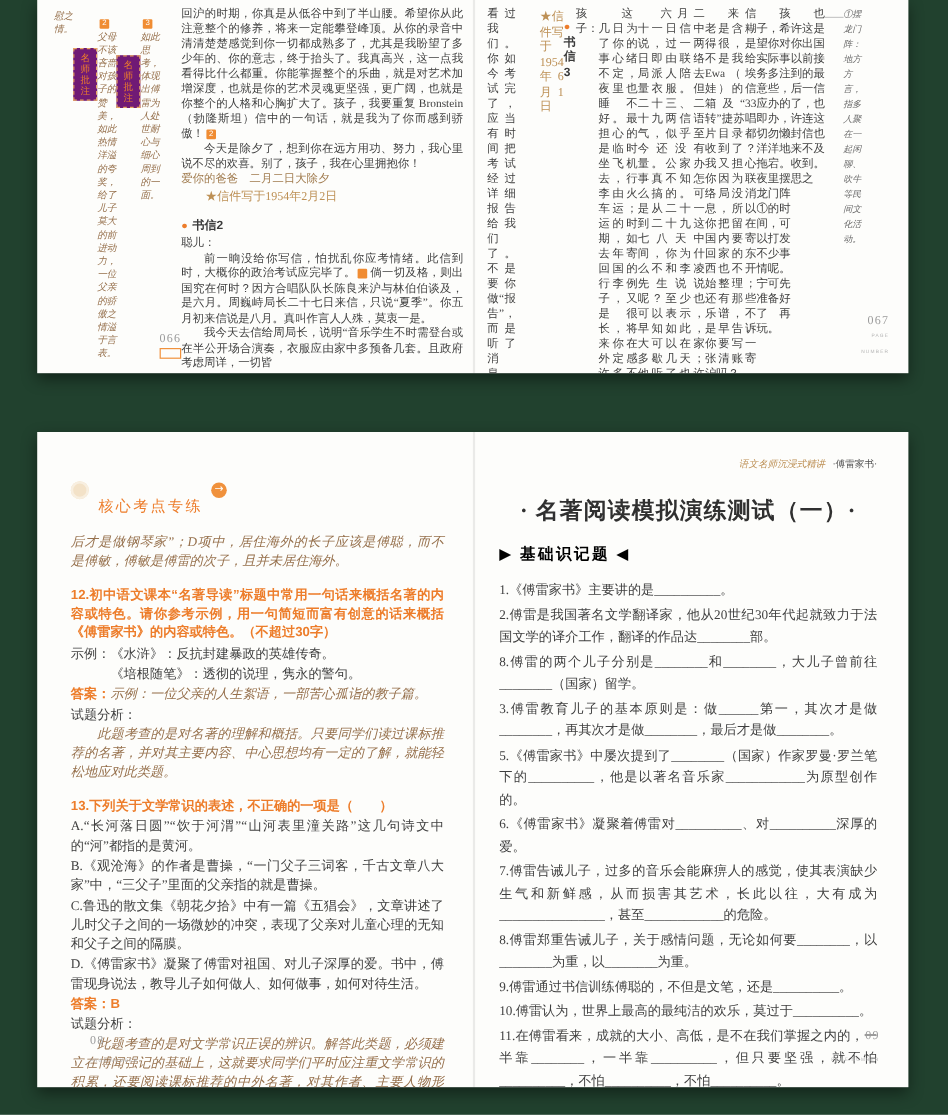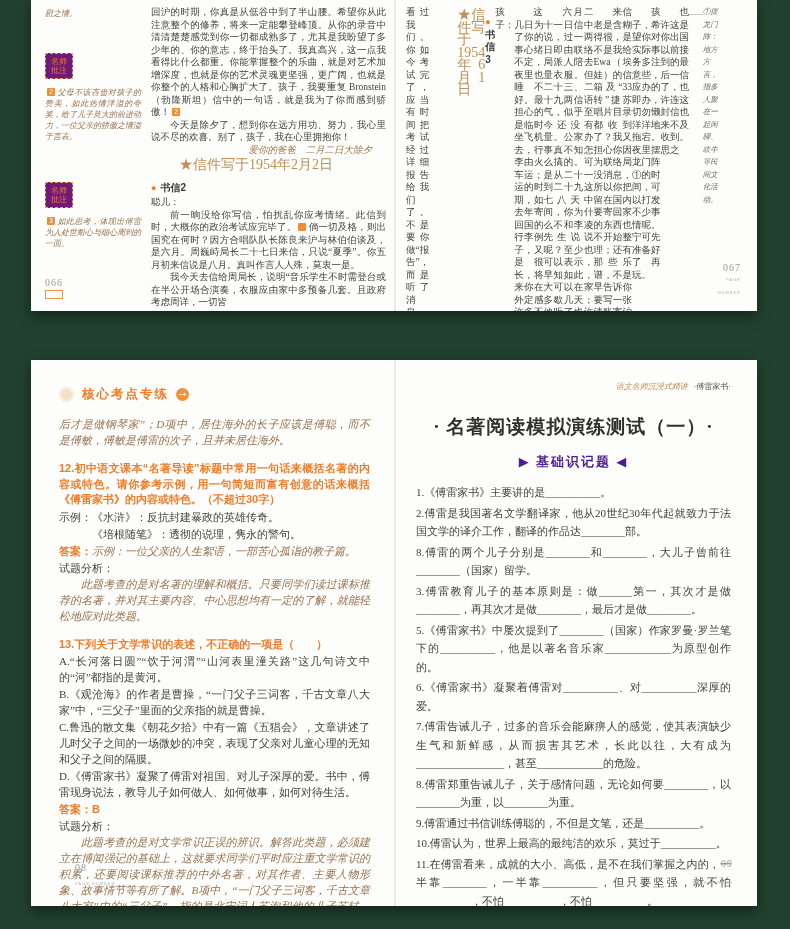--- a/index.html
+++ b/index.html
@@ -14,21 +14,21 @@
     display:flex;
   }
   .spread-top{top:0;height:311px;}
   .spread-bottom{top:360px;height:546px;}
   .page{width:50%;box-sizing:border-box;position:relative;overflow:hidden;}
   .fold{position:absolute;left:50%;top:0;bottom:0;width:2px;
     background:linear-gradient(90deg,rgba(0,0,0,.04),rgba(0,0,0,.10),rgba(0,0,0,.04));}
 
   
   .tp-left{display:flex;padding:6px 8px 8px 14px;}
-  .margin-col{width:96px;flex:none;display:flex;flex-direction:column;
+  .margin-col{width:96px;flex:none;display:flex;flex-direction:row;
     font-size:8px;line-height:11px;color:#96704c;}
   .leftover{margin-top:2px;font-style:italic;}
   .note-badge{
     margin-top:34px;align-self:flex-start;
     border:1px dashed #eaa763;color:#ed7d2b;background:#701a75;
     font-family:"Liberation Sans",sans-serif;font-size:8px;line-height:9px;
     padding:3px 5px;display:inline-flex;flex-direction:column;align-items:center;
   }
   .note-badge.second{margin-top:40px;}
   .margin-note{margin:8px 0 0 0;font-style:italic;text-align:justify;}
@@ -39,60 +39,60 @@
     vertical-align:1px;margin:0 2px;font-style:normal;
   }
   .pagenum-block{margin-top:auto;padding-bottom:4px;}
   .pagenum{font-size:10px;color:#9b9b9b;letter-spacing:1px;}
   .page-caption{font-size:4px;color:#b5b5b5;letter-spacing:1px;font-family:"Liberation Sans",sans-serif;}
   .pagemark-box{width:16px;height:7px;border:1px solid #f0913c;margin-top:2px;}
 
   .main-col{flex:1;padding-left:10px;font-size:9.5px;line-height:12.5px;color:#404040;text-align:justify;}
   .main-col p{margin:0;}
   .indent{text-indent:2em;}
-  .signature{text-align:right;padding-right:14px;color:#a07b4e;font-style:italic;margin-top:1px;}
-  .letter-date{color:#bd9055;font-size:14px;padding-left:2em;margin-top:3px !important;}
+  .signature{text-align:left;padding-right:14px;color:#a07b4e;margin-top:1px;}
+  .letter-date{color:#bd9055;font-size:10px;padding-left:2em;margin-top:3px !important;}
   .letter-head{margin:10px 0 2px 0;font-family:"Liberation Sans",sans-serif;
     font-size:10px;font-weight:bold;color:#3a3a3a;}
   .letter-head .dot{color:#ed7d2b;margin-right:4px;font-size:9px;}
   .tp-right{padding:6px 16px 8px 12px;display:flex;flex-direction:row;
     font-size:9.5px;line-height:12.5px;color:#404040;text-align:justify;}
   .tp-right p{margin:0;}
   .footnote-rule{border:none;border-top:1px solid #c9c9c9;margin:8px 0 4px 0;width:100%;}
   .footnote{font-size:7.5px;color:#6b6b6b;font-style:italic;}
   .pagenum-right{margin-top:auto;text-align:right;padding-bottom:4px;}
 
   
   .bp-left{padding:26px 24px 0 28px;font-size:11px;line-height:16px;color:#3f3f3f;text-align:justify;}
   .bp-left p{margin:0;}
   .exam-header{display:flex;align-items:center;margin-bottom:14px;}
   .logo-circle{width:15px;height:15px;border-radius:50%;background:#f3e2c8;
     box-shadow:inset 0 0 0 2px #f8efe0;margin-right:8px;flex:none;}
-  .exam-title{font-family:"Liberation Sans",sans-serif;font-weight:bold;
-    font-size:12.5px;color:#ed7d2b;letter-spacing:2px;}
+  .exam-title{font-family:"Liberation Sans",sans-serif;font-weight:normal;
+    font-size:12.5px;color:#ed7d2b;letter-spacing:2px;margin-top:28px;}
   .arrow-circle{width:13px;height:13px;border-radius:50%;background:#f0913c;color:#fff;
     font-size:9px;line-height:13px;text-align:center;margin-left:7px;flex:none;
     font-family:"DejaVu Sans",sans-serif;}
   .hand{color:#96704c;font-style:italic;}
   .q-orange{font-family:"Liberation Sans",sans-serif;font-weight:bold;color:#ed7d2b;
     font-size:11px;line-height:15.5px;margin-top:13px !important;}
   .example{margin-top:1px !important;}
   .example.indent2{padding-left:3em;}
   .blank-line{display:inline-block;width:205px;border-bottom:1px solid #bbb;height:10px;}
   .answer-label{font-family:"Liberation Sans",sans-serif;font-weight:bold;color:#ed7d2b;}
   .analysis{text-indent:2em;}
   .bp-left .pagenum-abs{position:absolute;left:44px;bottom:14px;}
   .bp-right{padding:22px 26px 0 22px;font-size:11px;line-height:18.5px;color:#3f3f3f;text-align:justify;}
   .bp-right p{margin:0;}
   .running-head{text-align:right;font-size:8px;line-height:10px;margin-bottom:2px;}
   .running-series{color:#bd9055;font-style:italic;margin-right:6px;}
   .running-book{color:#4a4a4a;}
   .test-title{text-align:center;font-size:19px;font-weight:bold;color:#303030;
     margin-top:26px !important;letter-spacing:1px;}
-  .test-section{text-align:center;font-size:13px;font-weight:bold;color:#4c1d95;
+  .test-section{font-size:13px;font-weight:bold;color:#000000;
     margin-top:16px !important;margin-bottom:12px !important;letter-spacing:2px;}
   .question{margin-top:2px !important;}
   .bp-right .pagenum-abs{position:absolute;right:24px;bottom:14px;text-align:right;}
 </style>
 </head>
 <body>
 
 <div>
 
   <section class="spread spread-top">

